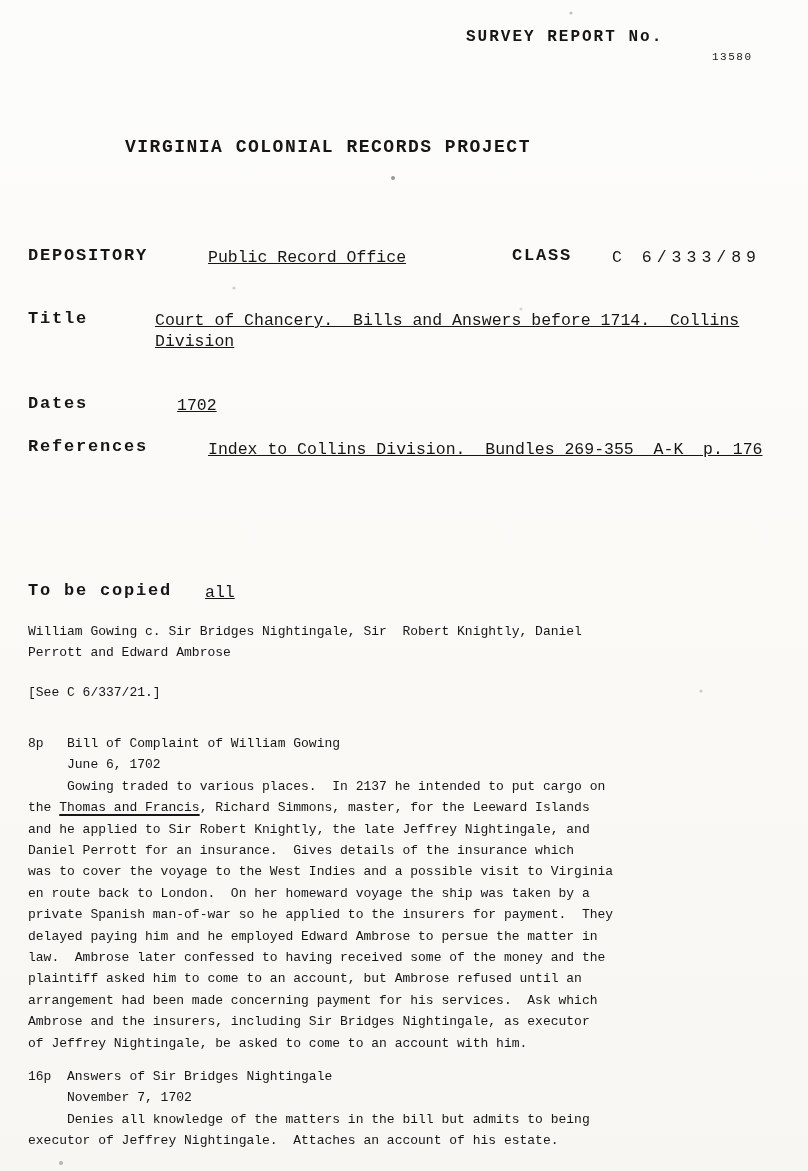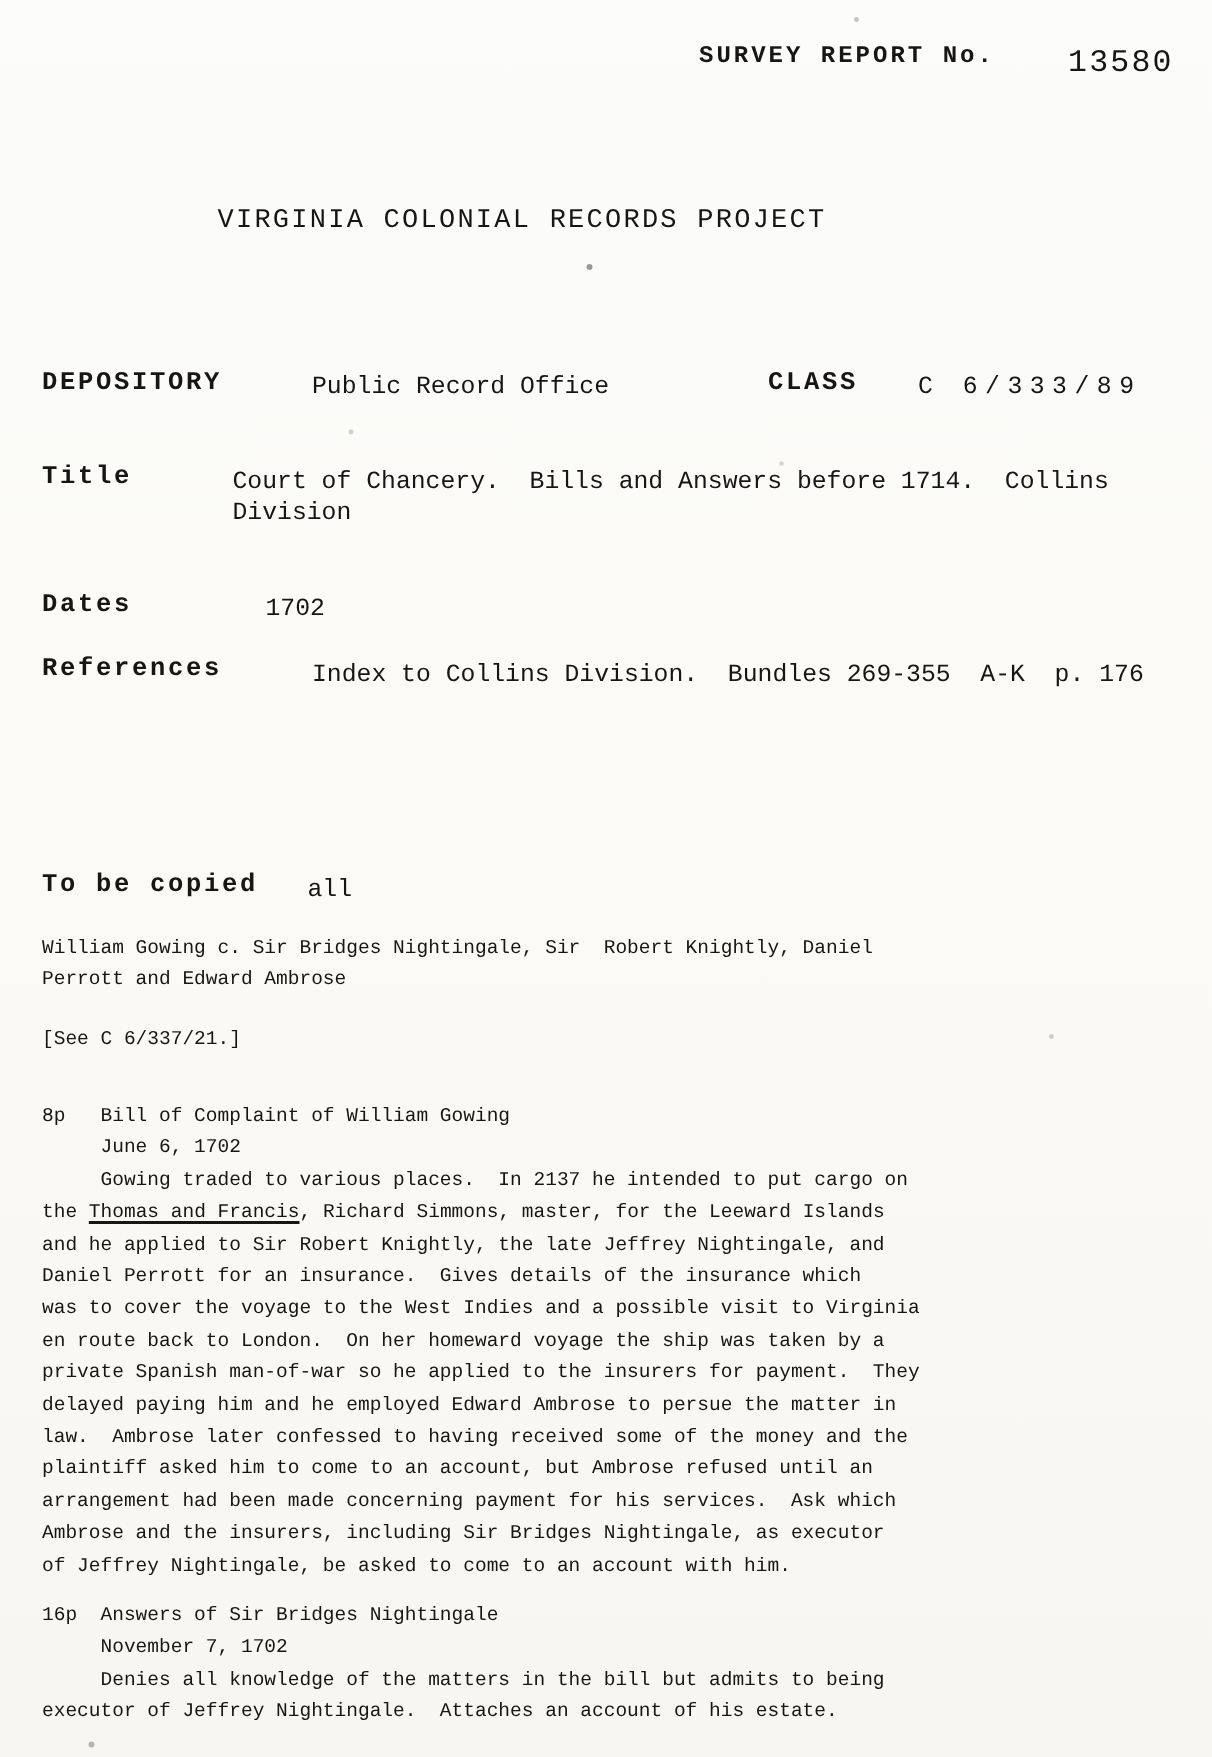--- a/index.html
+++ b/index.html
@@ -17,35 +17,34 @@
     overflow: hidden;
   }
   .row { position: absolute; left: 0; width: 100%; height: 24px; }
   .row > span { position: absolute; top: 0; white-space: pre; }
 
   .hdr-lbl {
     font-weight: bold;
     font-size: 16px;
     letter-spacing: 2px;
   }
-  .hdr-num { font-size: 21px; letter-spacing: 1.5px; }
+  .hdr-num { font-size: 11px; letter-spacing: 1.5px; margin-top: 20px; }
 
   .proj {
-    font-weight: normal;
+    font-weight: bold;
     font-size: 18px;
     letter-spacing: 1.5px;
-    margin-left: 20px;
   }
 
   .lbl {
     font-weight: bold;
     font-size: 17px;
     letter-spacing: 1.8px;
   }
-  .val { font-size: 16.5px; }
+  .val { font-size: 16.5px; text-decoration: underline; }
   .val-wide { font-size: 16.5px; letter-spacing: 5px; }
 
   .textblock {
     position: absolute;
     left: 28px;
   }
   .bodyline {
     white-space: pre;
     font-size: 13px;
     line-height: 21.4px;

